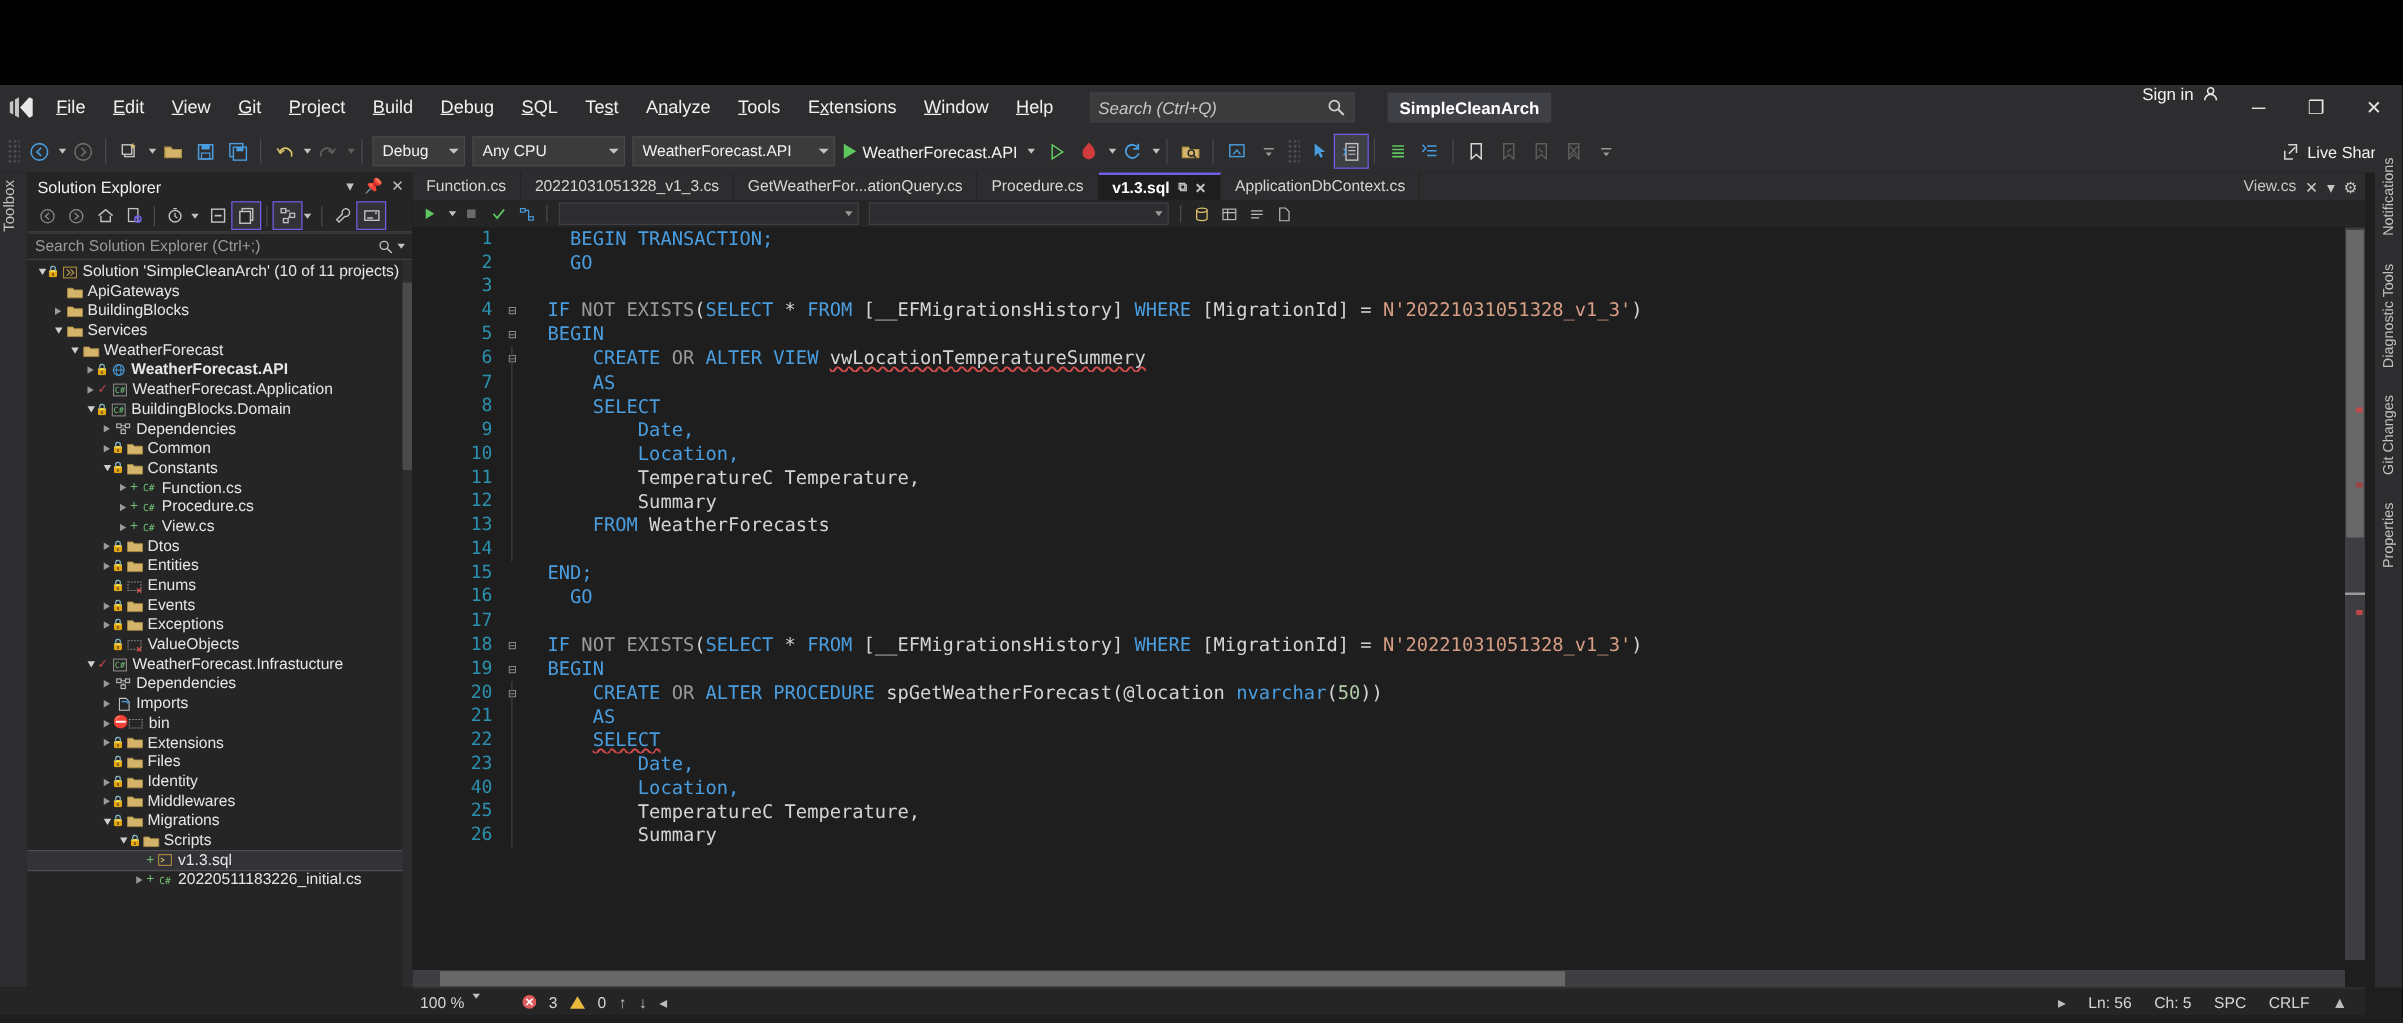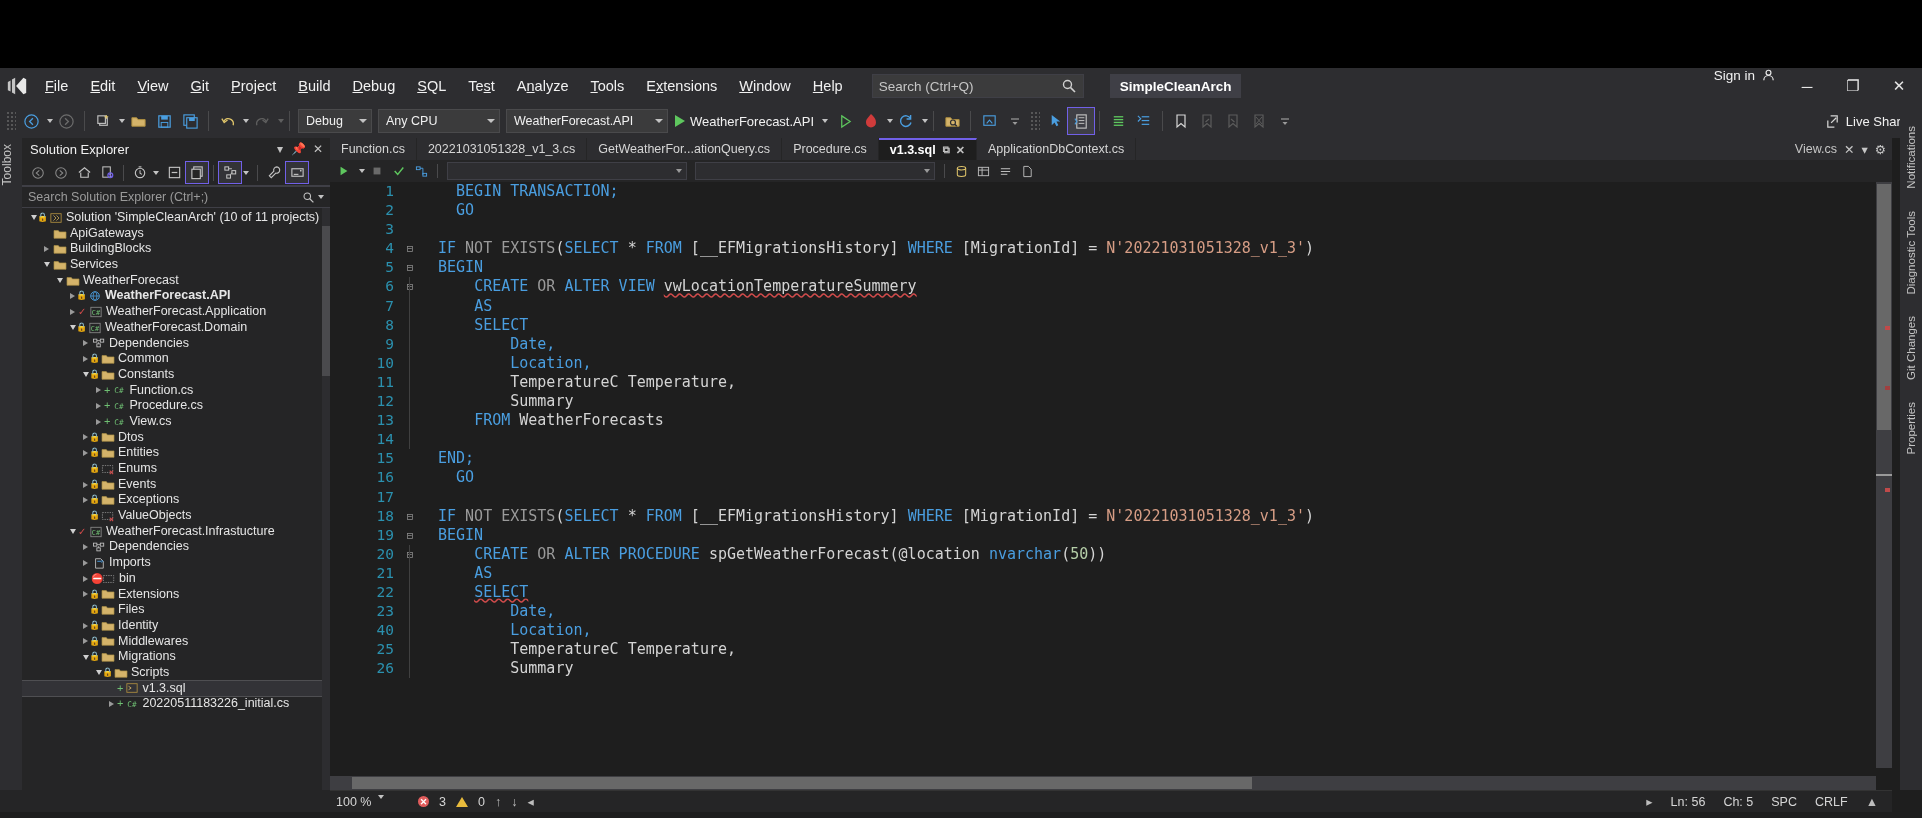--- a/index.html
+++ b/index.html
@@ -15,21 +15,21 @@
   .blackstrip{position:absolute;left:0;top:0;width:1922px;height:68px;background:#000;}
 
   
   .menubar{position:absolute;left:0;top:68px;width:1922px;height:36px;background:#2d2d30;display:flex;align-items:center;}
   .vslogo{width:34px;height:36px;display:flex;align-items:center;justify-content:center;}
   .vslogo svg{display:block;}
   .menu-item{color:#f1f1f1;font-size:14.5px;padding:3px 11px;line-height:18px;white-space:nowrap;cursor:default;}
   .menu-item u{text-decoration:underline;}
   .searchbox{margin-left:18px;width:212px;height:24px;background:#3b3b3c;border:1px solid #3f3f46;
              display:flex;align-items:center;padding:0 6px;position:relative;}
-  .searchbox .ph{color:#c6c6c6;font-size:13.5px;flex:1;}
+  .searchbox .ph{color:#c6c6c6;font-size:13.5px;flex:1;font-style:italic;}
   .searchbox .mag{width:16px;height:16px;color:#d0d0d0;}
   .proj-chip{margin-left:26px;height:24px;background:#3f3f46;color:#fff;font-size:13.5px;
              display:flex;align-items:center;padding:0 10px;font-weight:600;}
   .menu-right{margin-left:auto;display:flex;align-items:flex-start;height:36px;}
   .signin{color:#f1f1f1;font-size:13.5px;padding:0 8px;display:flex;align-items:center;gap:6px;}
   .wbtn{width:46px;height:36px;display:flex;align-items:center;justify-content:center;color:#e6e6e6;font-size:15px;}
 
   
   .toolbar{position:absolute;left:0;top:104px;width:1922px;height:34px;background:#2d2d30;display:flex;align-items:center;padding-left:4px;gap:0;}
   .tgrip{width:10px;height:20px;
@@ -555,21 +555,21 @@
           <span class="exp">
             <span class="d"></span>
           </span>
           <span class="lock">🔒</span>
           <span class="ico">
             <svg width="14" height="12" viewBox="0 0 16 14">
               <rect x="2" y="1.5" width="12" height="11" fill="none" stroke="#8a8a8a" stroke-width="1"></rect>
               <text x="8" y="10" font-size="8" fill="#6fbf73" text-anchor="middle" font-family="monospace">C#</text>
             </svg>
           </span>
-          <span class="lbl">WeatherForecast.Domain</span>
+          <span class="lbl">BuildingBlocks.Domain</span>
         </div>
         <div class="row" style="padding-left: 58px;">
           <span class="exp">
             <span class="r"></span>
           </span>
           <span class="ico">
             <svg width="14" height="12" viewBox="0 0 16 14">
               <rect x="1.5" y="2.5" width="4" height="3.5" fill="none" stroke="#c3c3c3" stroke-width="1"></rect>
               <rect x="9.5" y="2.5" width="4" height="3.5" fill="none" stroke="#c3c3c3" stroke-width="1"></rect>
               <rect x="5.5" y="8" width="4" height="3.5" fill="none" stroke="#c3c3c3" stroke-width="1"></rect>

